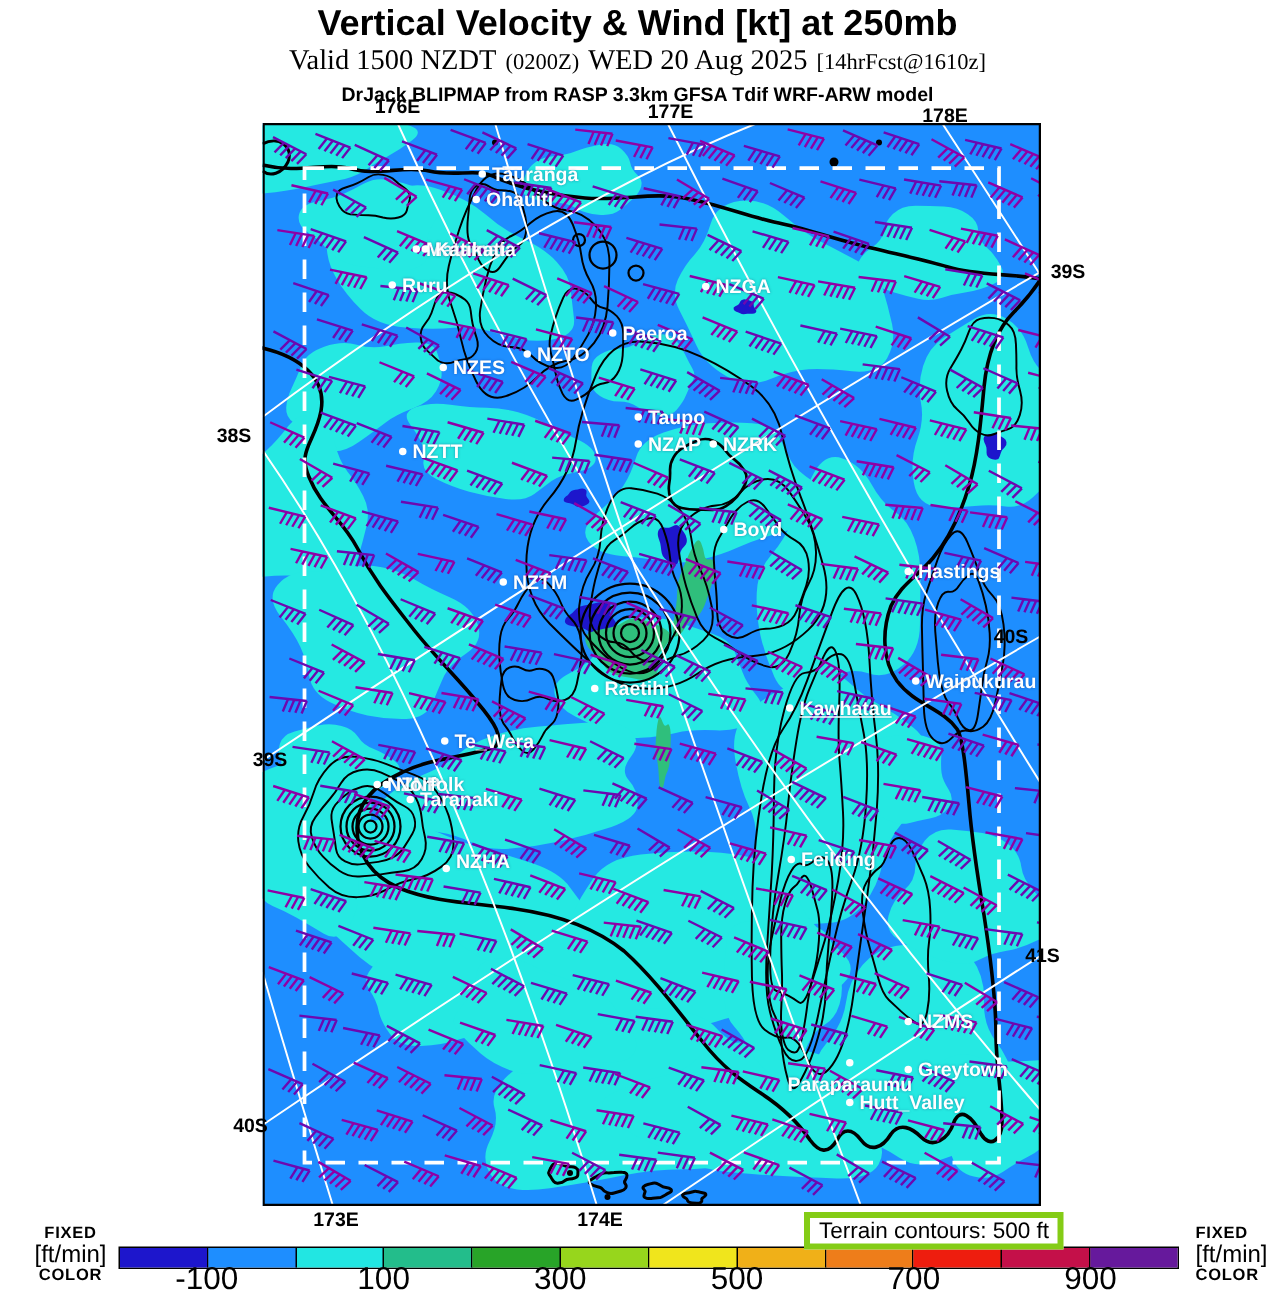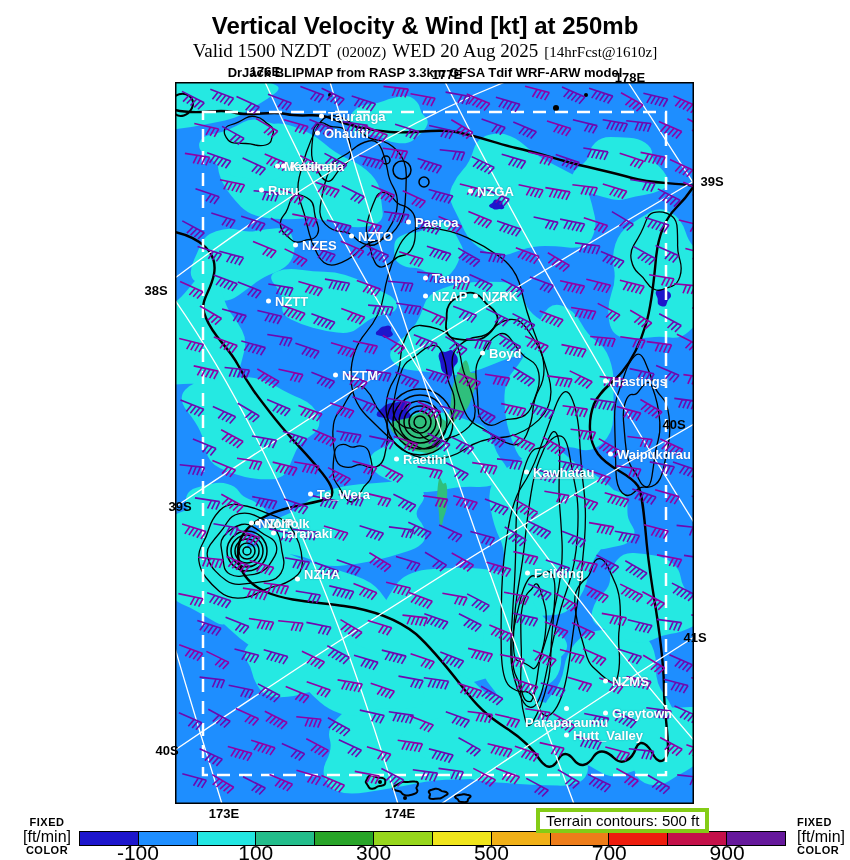--- a/index.html
+++ b/index.html
@@ -1,19 +1,19 @@
 <!DOCTYPE html>
 <html><head>
 <meta charset="utf-8">
 <style>
   html,body{margin:0;padding:0;background:#fff;}
   body{width:850px;height:860px;overflow:hidden;font-family:"Liberation Sans",sans-serif;}
   .page{position:relative;width:850px;height:860px;background:#fff;overflow:hidden;}
   .hdr{position:absolute;left:0;top:0;width:100%;text-align:center;color:#000;}
-  .title{font-size:24px;font-weight:bold;margin-top:12px;}
+  .title{font-size:24px;font-weight:bold;margin-top:2px;}
   .valid{font-size:19px;margin-top:0px;}
   .valid .sm{font-size:15px;}
   .valid span{margin:0 3px;font-family:Liberation Serif, serif;}
   .model{font-size:13px;font-weight:bold;margin-top:3px;}
   #map-svg{position:absolute;left:175px;top:82px;}
   .station{position:absolute;display:flex;align-items:center;gap:4px;color:#fff;
            font-size:13px;font-weight:bold;transform:translate(-3px,-50%);
            white-space:nowrap;z-index:5;text-shadow:0 0 2px rgba(0,0,80,.35);}
   .station .dot{width:5px;height:5px;border-radius:50%;background:#fff;flex:none;}
   .grid-label{position:absolute;transform:translate(-50%,-50%);font-size:13px;font-weight:bold;
@@ -612,41 +612,41 @@
         <span>NZRK</span>
       </div>
       <div class="station" style="left: 269px; top: 301px;">
         <span class="dot"></span>
         <span>NZTT</span>
       </div>
       <div class="station" style="left: 483px; top: 353px;">
         <span class="dot"></span>
         <span>Boyd</span>
       </div>
-      <div class="station" style="left: 336px; top: 375px; justify-content: space-between;">
+      <div class="station" style="left: 336px; top: 388px; justify-content: space-between;">
         <span class="dot"></span>
         <span>NZTM</span>
       </div>
       <div class="station" style="left: 606px; top: 381px;">
         <span class="dot"></span>
         <span>Hastings</span>
       </div>
       <div class="station" style="left: 397px; top: 459px;">
         <span class="dot"></span>
         <span>Raetihi</span>
       </div>
       <div class="station" style="left: 611px; top: 454px;">
         <span class="dot"></span>
         <span>Waipukurau</span>
       </div>
       <div class="station" style="left: 527px; top: 472px; text-decoration: underline;">
         <span class="dot"></span>
         <span>Kawhatau</span>
       </div>
-      <div class="station" style="left: 311px; top: 494px; justify-content: space-between;">
+      <div class="station" style="left: 297px; top: 494px; justify-content: space-between;">
         <span class="dot"></span>
         <span>Te_Wera</span>
       </div>
       <div class="station" style="left: 252px; top: 523px;">
         <span class="dot"></span>
         <span>NZNP</span>
       </div>
       <div class="station" style="left: 258px; top: 523px;">
         <span class="dot"></span>
         <span>Norfolk</span>

